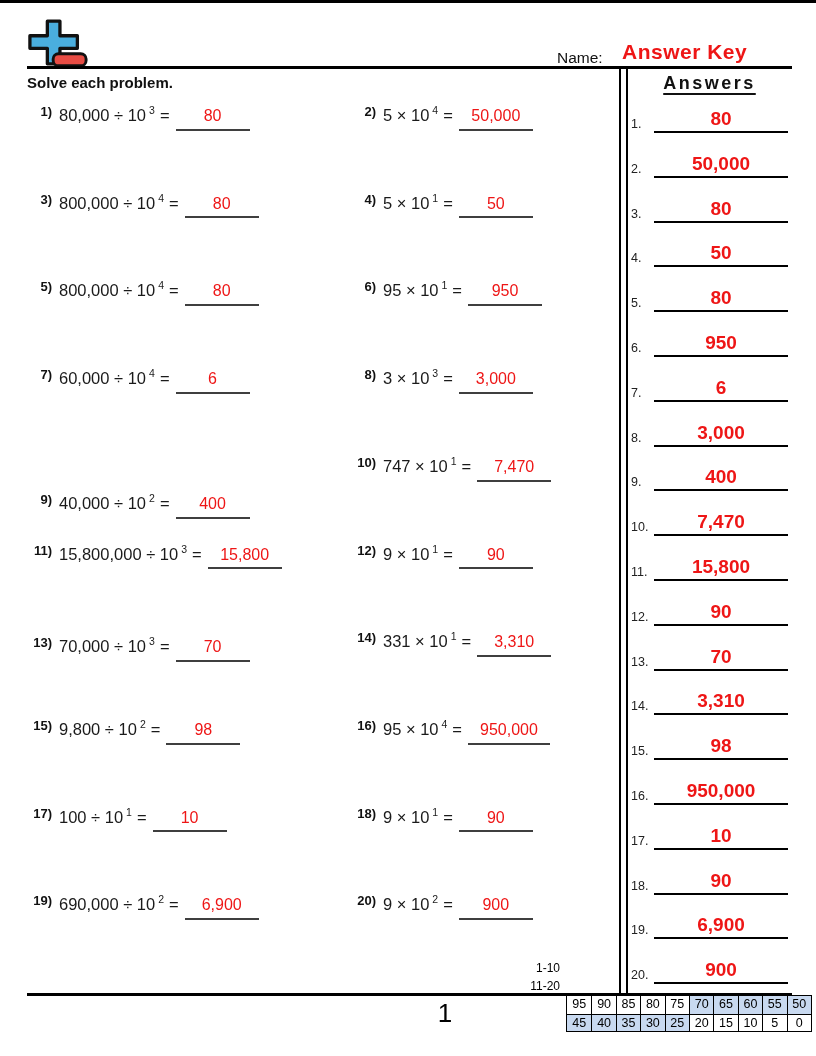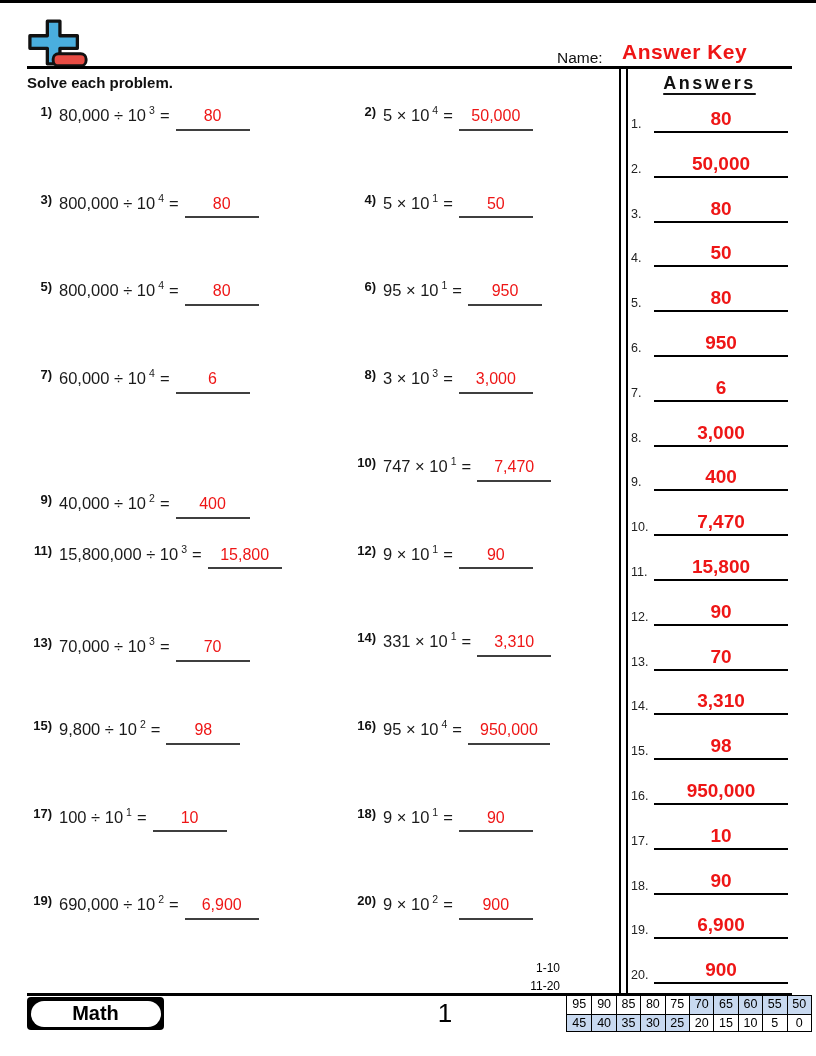--- a/index.html
+++ b/index.html
@@ -169,23 +169,20 @@
         <span class="a-num">19.</span>
         <div class="a-line">6,900</div>
       </div>
       <div class="answer-row" style="top: 957.2px;">
         <span class="a-num">20.</span>
         <div class="a-line">900</div>
       </div>
     </div>
 
   <div class="footer-rule"></div>
-  <div class="math-badge">
-    <div class="math-badge-inner">Math</div>
-  </div>
   <div class="page-number">1</div>
   <div class="score-labels">
     <div>1-10</div>
     <div>11-20</div>
   </div>
   <div class="score-table" id="score-table">
       <div class="score-cell">95</div>
       <div class="score-cell">90</div>
       <div class="score-cell">85</div>
       <div class="score-cell">80</div>

